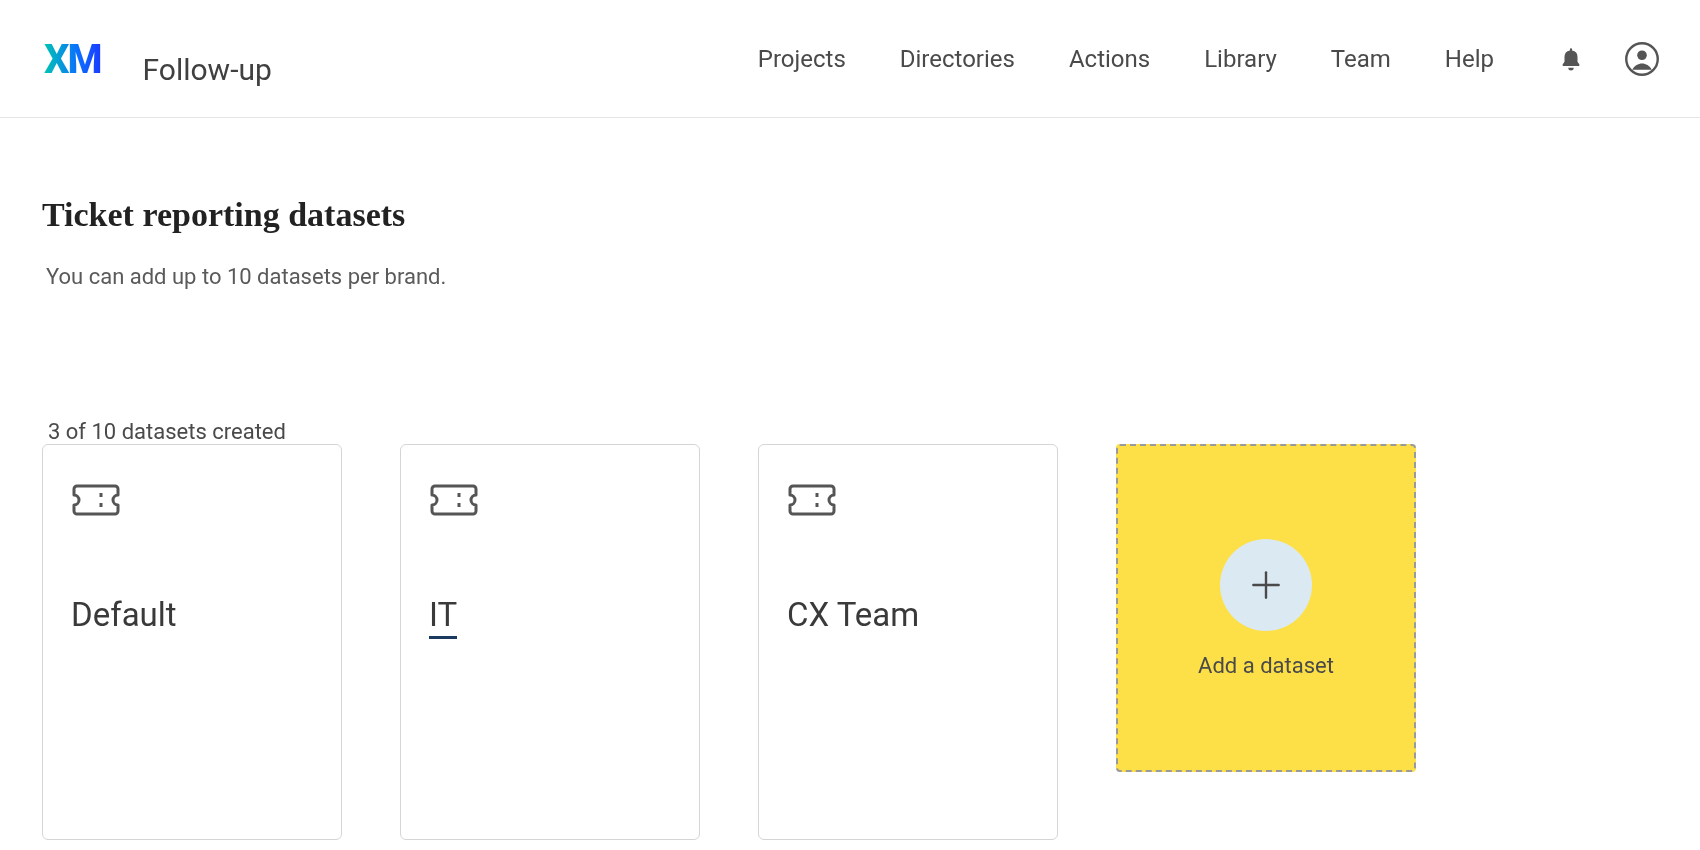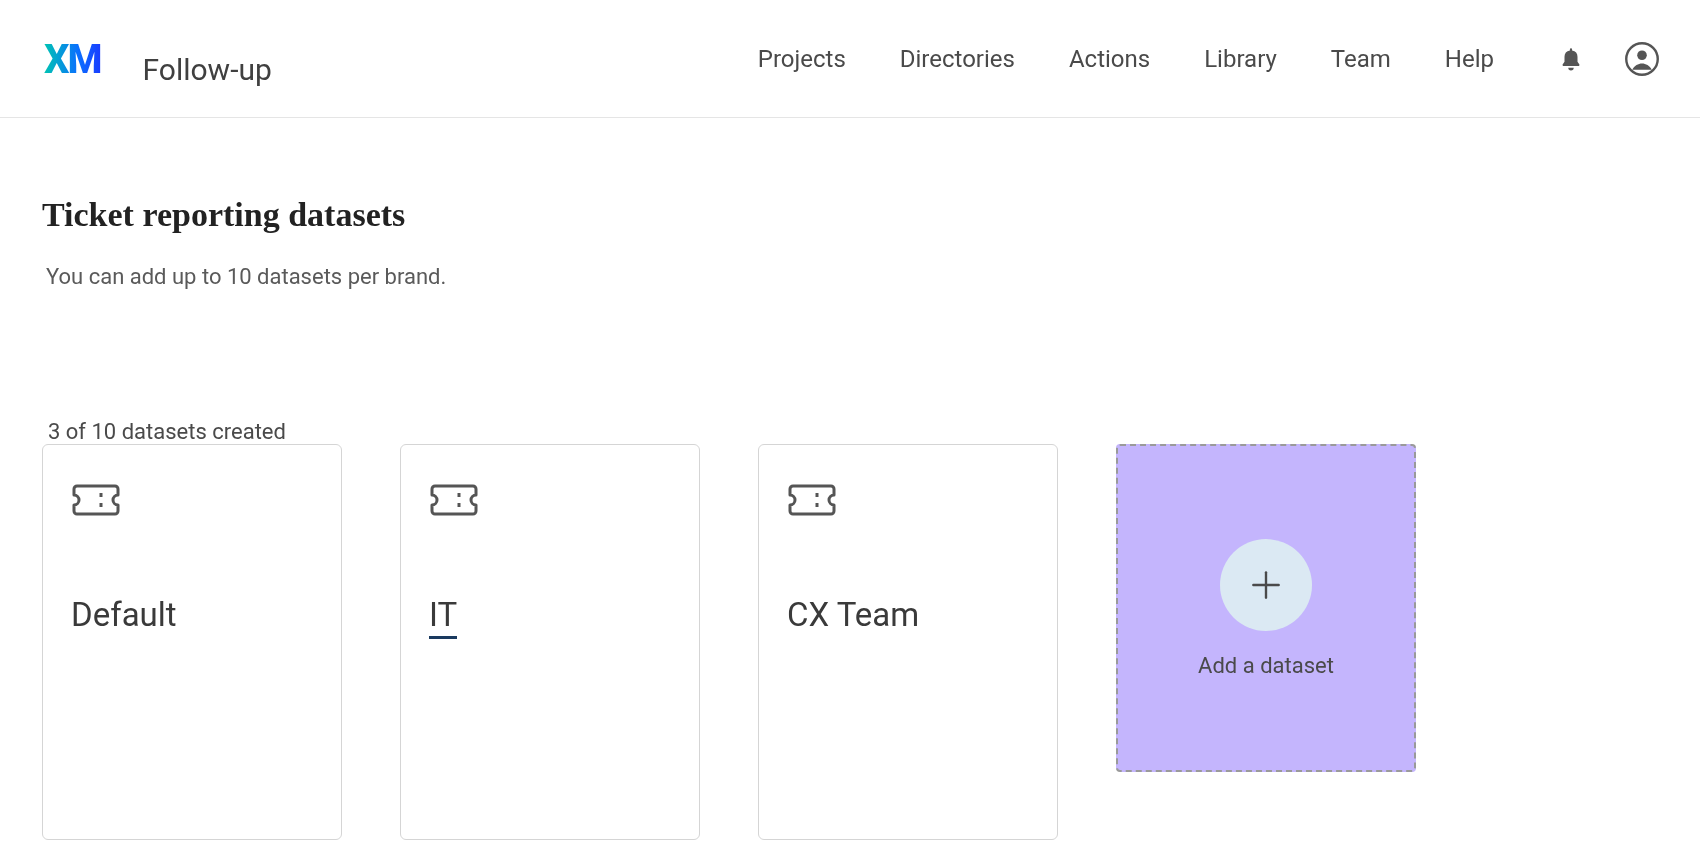--- a/index.html
+++ b/index.html
@@ -110,21 +110,21 @@
   .add-card {
     width: 300px;
     height: 328px;
     border: 2px dashed #9a9a9a;
     border-radius: 4px;
     display: flex;
     flex-direction: column;
     align-items: center;
     justify-content: center;
     cursor: pointer;
-    background: #c4b5fd;
+    background: #fde047;
   }
   .plus-circle {
     width: 92px;
     height: 92px;
     border-radius: 50%;
     background: #dbe9f3;
     display: flex;
     align-items: center;
     justify-content: center;
     margin-bottom: 22px;

